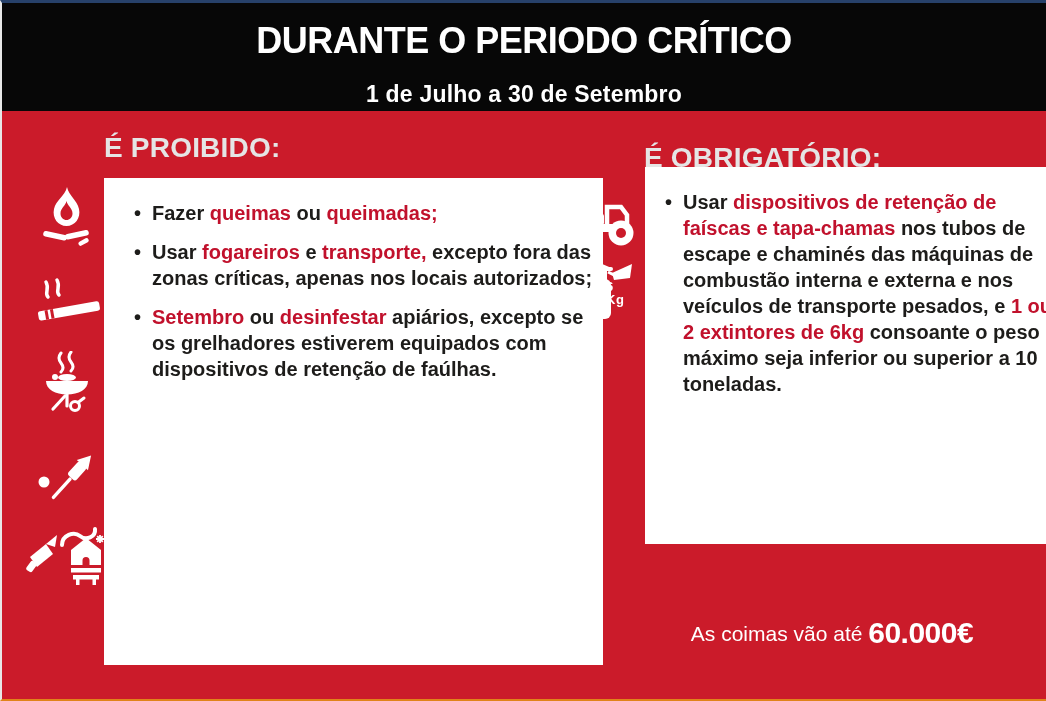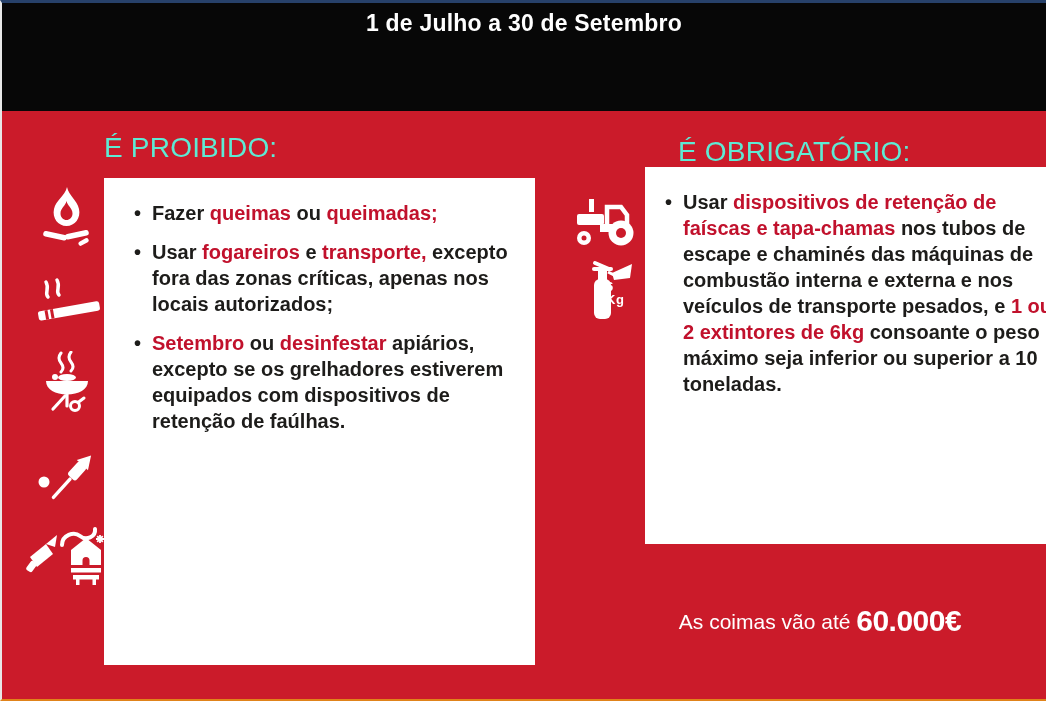--- a/index.html
+++ b/index.html
@@ -6,50 +6,51 @@
   .poster{
     position:relative;width:1046px;height:701px;box-sizing:border-box;
     background:var(--bg_red);overflow:hidden;
     border-top:3px solid var(--top_edge);
     border-left:2px solid var(--left_edge);
     border-bottom:2px solid var(--bottom_edge);
     font-family:"Liberation Sans",sans-serif;
   }
   .header{position:absolute;left:0;top:0;width:100%;height:108px;background:var(--header_bg);text-align:center;color:#fff;}
   .title{margin:0;padding-top:17px;font-size:36px;font-weight:bold;letter-spacing:-0.5px;}
-  .subtitle{margin:0;padding-top:7px;font-size:23px;font-weight:bold;letter-spacing:0.2px;}
-  .col-heading{position:absolute;margin:0;color:#5eead4;font-size:28px;font-weight:normal;letter-spacing:0.2px;}
+  .subtitle{margin:12px;padding-top:7px;font-size:23px;font-weight:bold;letter-spacing:0.2px;}
+  .col-heading{position:absolute;margin:0;color:#e5e5e5;font-size:28px;font-weight:bold;letter-spacing:0.2px;}
   .h-left{left:102px;top:129px;}
-  .h-right{left:642px;top:133px;margin-left:34px;}
+  .h-right{left:642px;top:139px;}
   .card{position:absolute;background:var(--card_bg);box-sizing:border-box;}
-  .card-left{left:102px;top:175px;width:431px;height:487px;padding:22px 6px 0 30px;}
+  .card-left{left:102px;top:175px;width:499px;height:487px;padding:22px 6px 0 30px;}
   .card-right{left:643px;top:164px;width:414px;height:377px;padding:22px 6px 0 20px;}
   .rules{margin:0;padding:0;list-style:none;}
   .rules li{
     position:relative;padding-left:18px;margin:0 0 13px 0;
     font-size:20px;font-weight:bold;line-height:26px;color:var(--ink);
   }
   .rules li::before{content:"\2022";position:absolute;left:0;color:var(--ink);}
   .seg-ink{color:var(--ink);}
   .seg-red{color:var(--accent_red);}
   .icon{position:absolute;line-height:0;}
   .icon svg{display:block;}
   .ext-label{
     position:absolute;left:604px;top:277px;color:#fff;
     font-size:13px;font-weight:bold;line-height:13px;letter-spacing:0.5px;
   }
-  .fines{position:absolute;left:643px;top:597px;width:342px;margin:4px;text-align:center;color:#fff;font-size:21px;}
+  .fines{position:absolute;left:643px;top:597px;width:342px;margin:16px;text-align:center;color:#fff;font-size:21px;}
   .fines .amount{font-size:30px;font-weight:bold;vertical-align:-2px;letter-spacing:-0.5px;}
 </style>
 </head>
 <body>
 
 <div class="poster">
 
   <div class="header">
+    <h1 class="title">DURANTE O PERIODO CRÍTICO</h1>
     <p class="subtitle">1 de Julho a 30 de Setembro</p>
   </div>
 
   <span class="icon" style="left:36px;top:183px;">
     <svg width="56" height="62" viewBox="0 0 56 62" fill="var(--card_bg)" xmlns="http://www.w3.org/2000/svg">
       <path fill-rule="evenodd" d="M29 1 C31 10 39 14 41 23 C43 32 37 40 28.5 40 C20 40 14 32 16 23 C18 14 27 10 29 1 Z M28.5 15 C27.5 20 22.5 22 22.5 27.5 C22.5 31.5 25.5 34 28.5 34 C31.5 34 34.5 31.5 34.5 27.5 C34.5 22 29.5 20 28.5 15 Z"></path>
       <rect x="5" y="47" width="24" height="5.5" rx="2.5" transform="rotate(12 17 50)"></rect>
       <rect x="27" y="46" width="24" height="5.5" rx="2.5" transform="rotate(-12 39 49)"></rect>
       <rect x="40" y="54" width="11" height="4.5" rx="2" transform="rotate(-28 45 56)"></rect>
     </svg>

